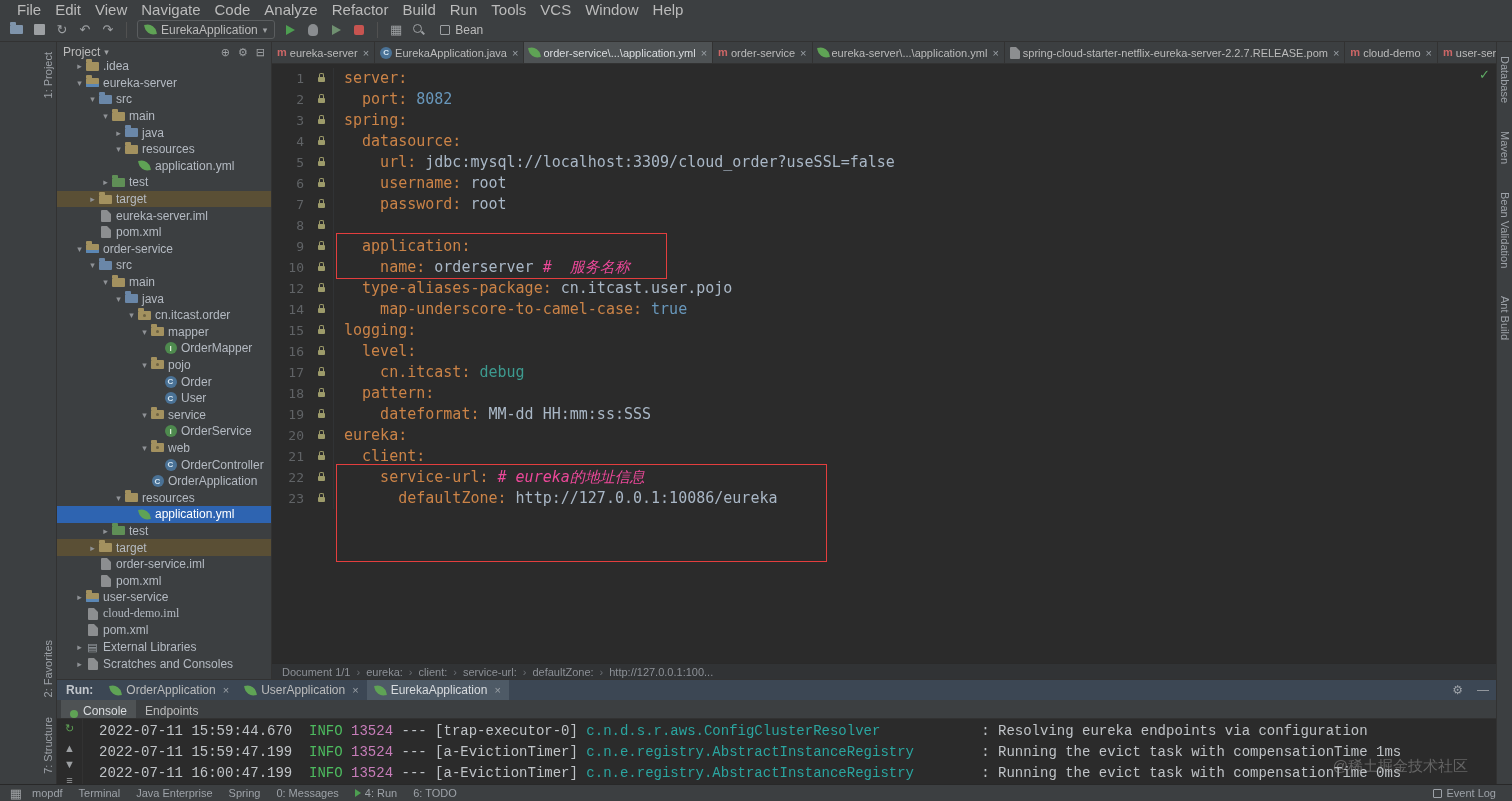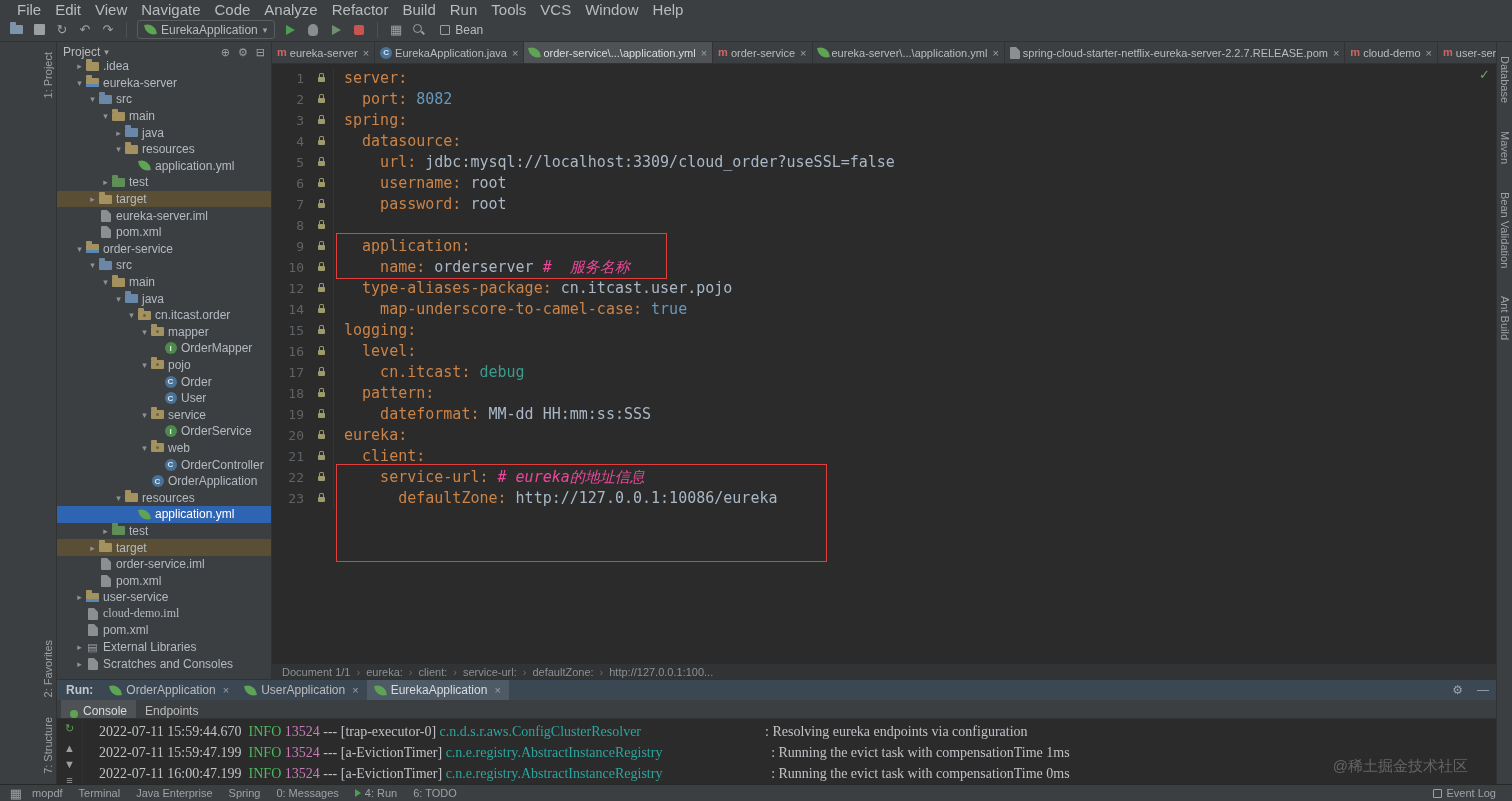--- a/index.html
+++ b/index.html
@@ -129,21 +129,21 @@
   .cdot { width:8px; height:8px; border-radius:50%; background:#5fa355; }
 
   .consolewrap { height:65px; display:flex; flex:0 0 auto; background:#2b2b2b; position:relative; }
   .ctoolbar { width:26px; flex:0 0 auto; border-right:1px solid #323232; display:flex;
     flex-direction:column; align-items:center; padding-top:3px; gap:4px; }
   .ctico { font-size:11px; color:#9da0a3; line-height:12px; }
   .ctico.rerun { color:#5fa355; }
   .cstop { width:9px; height:9px; background:#c75450; border-radius:2px; }
   .cout { flex:1; padding:2px 0 0 16px; overflow:hidden; }
   .cline { white-space:pre; height:21px; line-height:21px;
-    font-family:Liberation Serif, serif; font-size:14px; color:#bfc3c7; }
+    font-family:Liberation Mono, monospace; font-size:14px; color:#bfc3c7; }
   .lg-ts { color:#bfc3c7; } .lg-info { color:#4dbb5f; } .lg-pid { color:#c87dba; }
   .lg-thread { color:#bfc3c7; }
   .lg-logger { color:#2aa5a0; display:inline-block; width:46ch; }
   .lg-msg { color:#bfc3c7; }
   .watermark { position:absolute; right:28px; bottom:8px; font-size:15px;
     color:rgba(185,185,185,0.4); pointer-events:none; }
 
   
   .statusbar { height:17px; background:#3c3f41; border-top:1px solid #282828; display:flex;
     align-items:center; font-size:11px; color:#9da2a8; padding:0 8px; flex:0 0 auto; }

